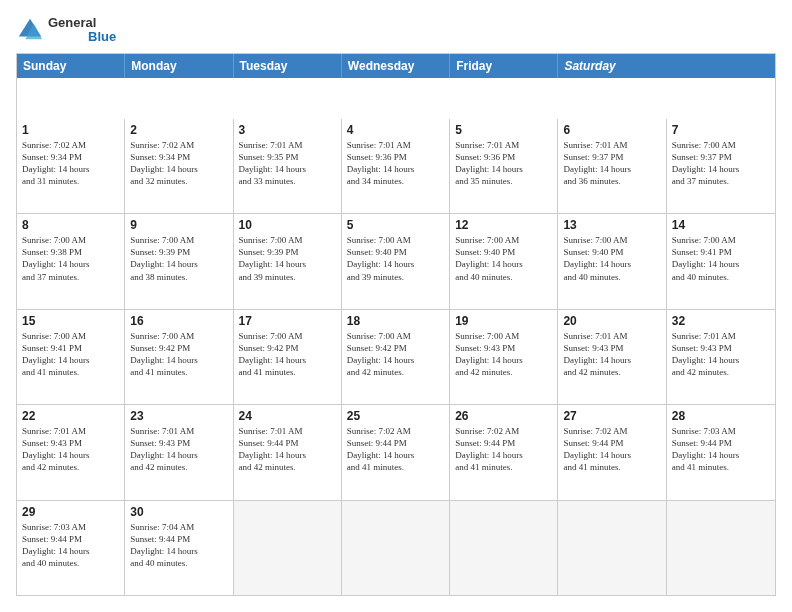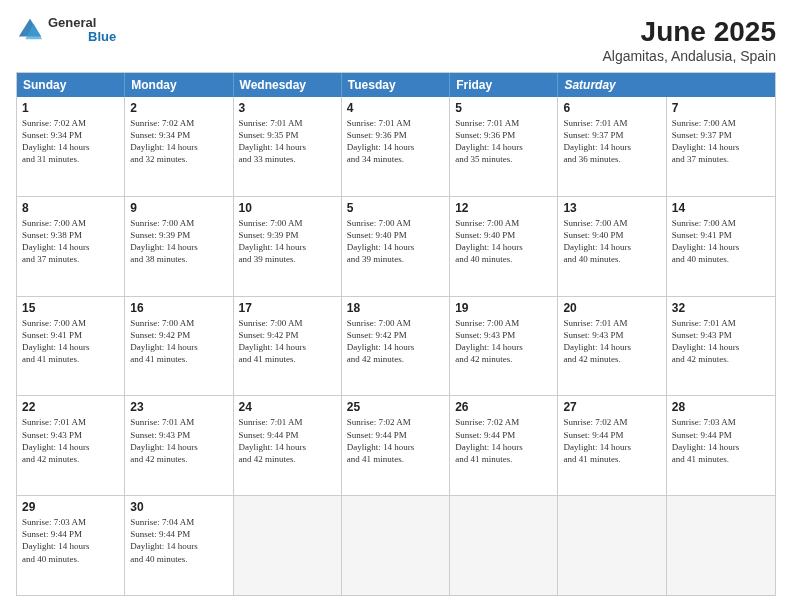--- a/index.html
+++ b/index.html
@@ -53,20 +53,21 @@
     .title-block h2 {
       font-size: 14px;
       font-weight: normal;
       color: #444;
     }
     .calendar {
       flex: 1;
       display: flex;
       flex-direction: column;
       border: 1px solid #ccc;
+      gap: 41px;
     }
     .cal-header-row {
       display: grid;
       grid-template-columns: repeat(7, 1fr);
       background: #3a7fc1;
     }
     .cal-header-cell {
       color: #fff;
       font-size: 12px;
       font-weight: bold;
@@ -121,32 +122,28 @@
     <div class="logo">
       <svg class="logo-icon" viewBox="0 0 30 30" xmlns="http://www.w3.org/2000/svg">
         <polygon points="15,3 27,22 3,22" fill="#1a6faf" opacity="0.85"></polygon>
         <polygon points="19,8 28,25 10,25" fill="#3a9fd4" opacity="0.7"></polygon>
       </svg>
       <div class="logo-text">
         <span>General</span>
         <span>Blue</span>
       </div>
     </div>
-    <div class="title-block">
-      <h1>June 2025</h1>
-      <h2>Algamitas, Andalusia, Spain</h2>
-    </div>
   </div>
 
   <div class="calendar">
     <div class="cal-header-row" id="cal-header">
         <div class="cal-header-cell">Sunday</div>
         <div class="cal-header-cell">Monday</div>
+        <div class="cal-header-cell">Tuesday</div>
         <div class="cal-header-cell">Wednesday</div>
-        <div class="cal-header-cell">Tuesday</div>
         <div class="cal-header-cell">Friday</div>
         <div class="cal-header-cell">Saturday</div>
       </div>
     <div class="cal-body" id="cal-body">
         <div class="cal-row">
           <div class="cal-cell">
             <span class="day-num">1</span>
             <div class="cell-text">Sunrise: 7:02 AM<br>Sunset: 9:34 PM<br>Daylight: 14 hours<br>and 31 minutes.</div>
           </div>
           <div class="cal-cell">

